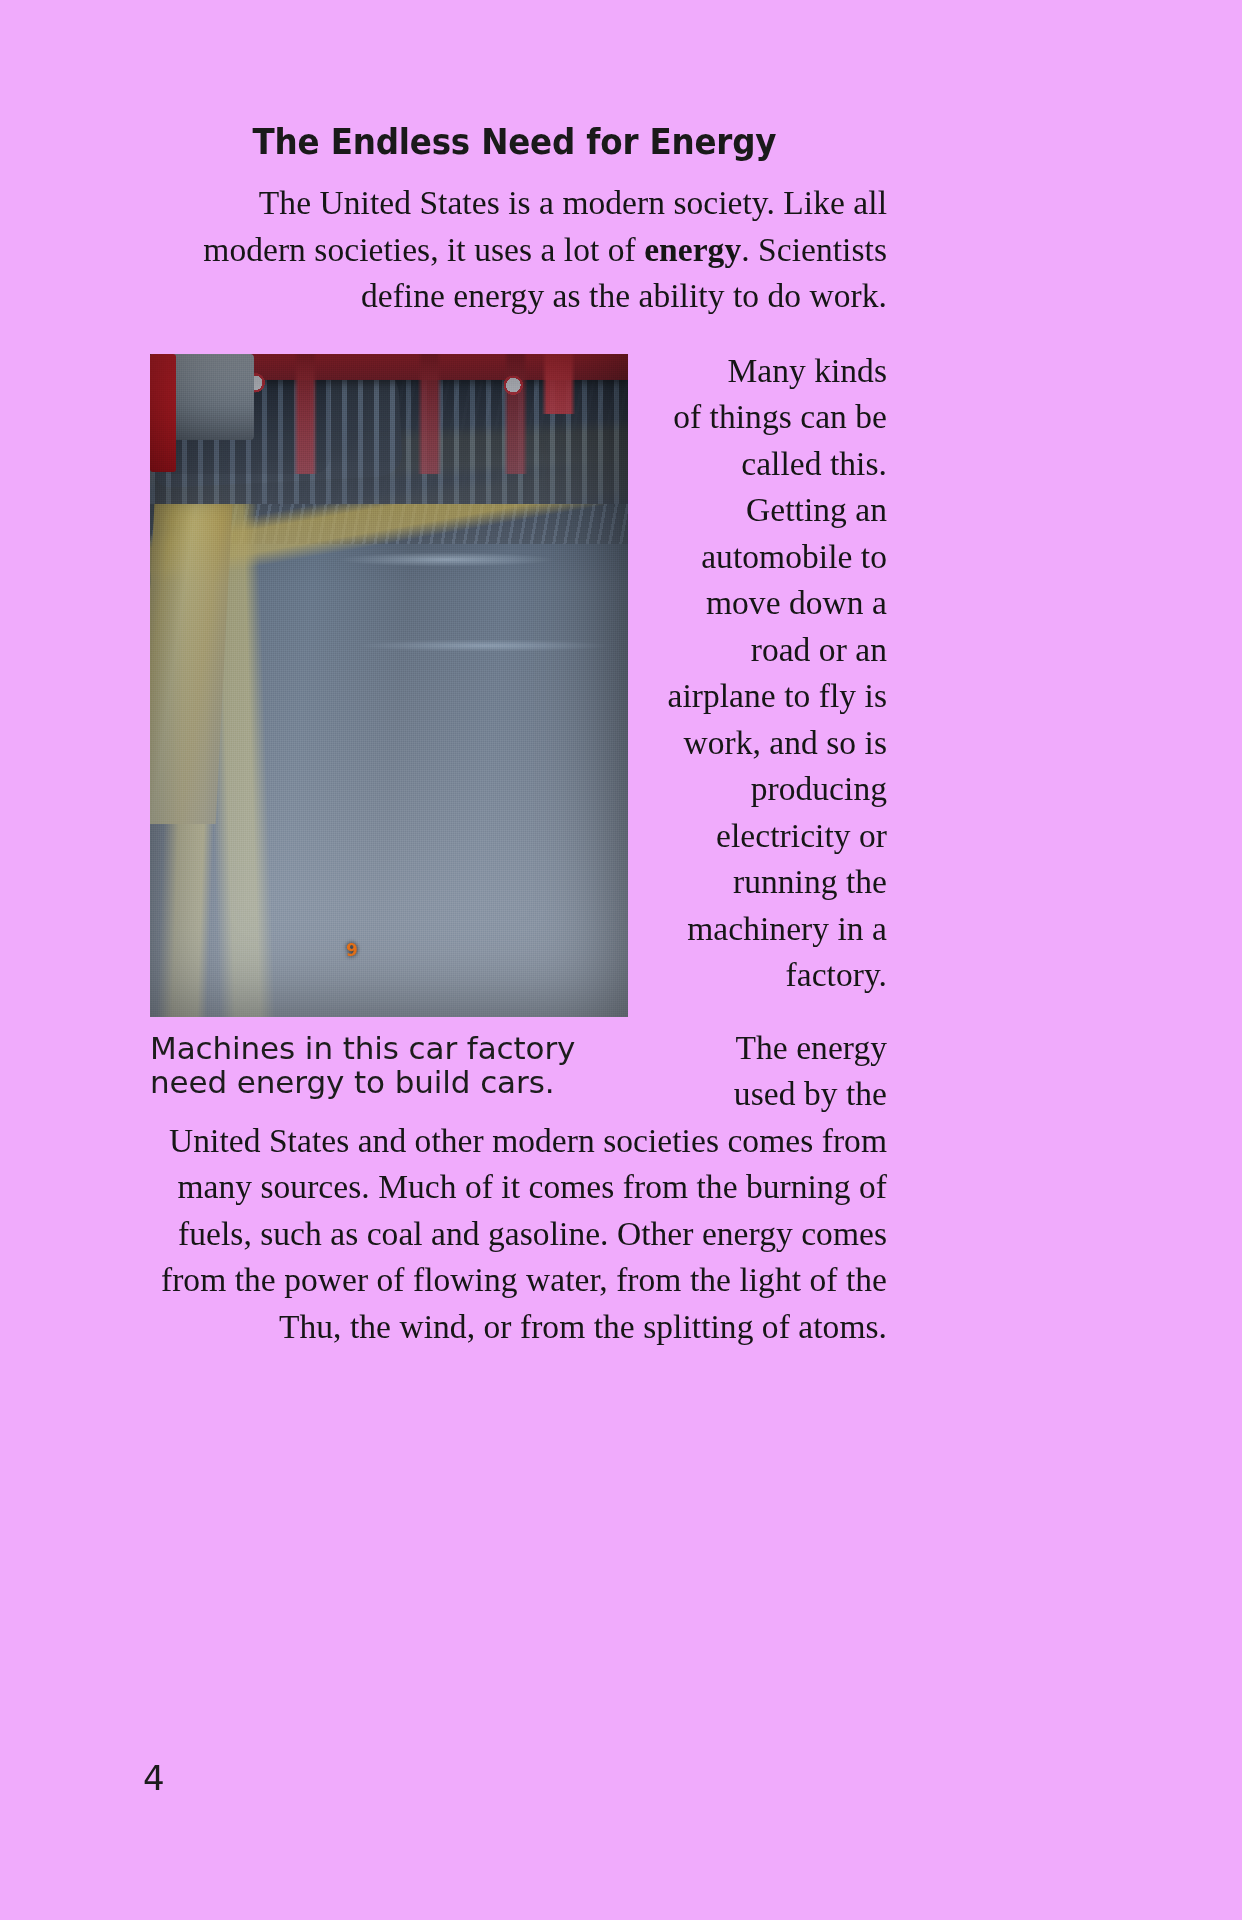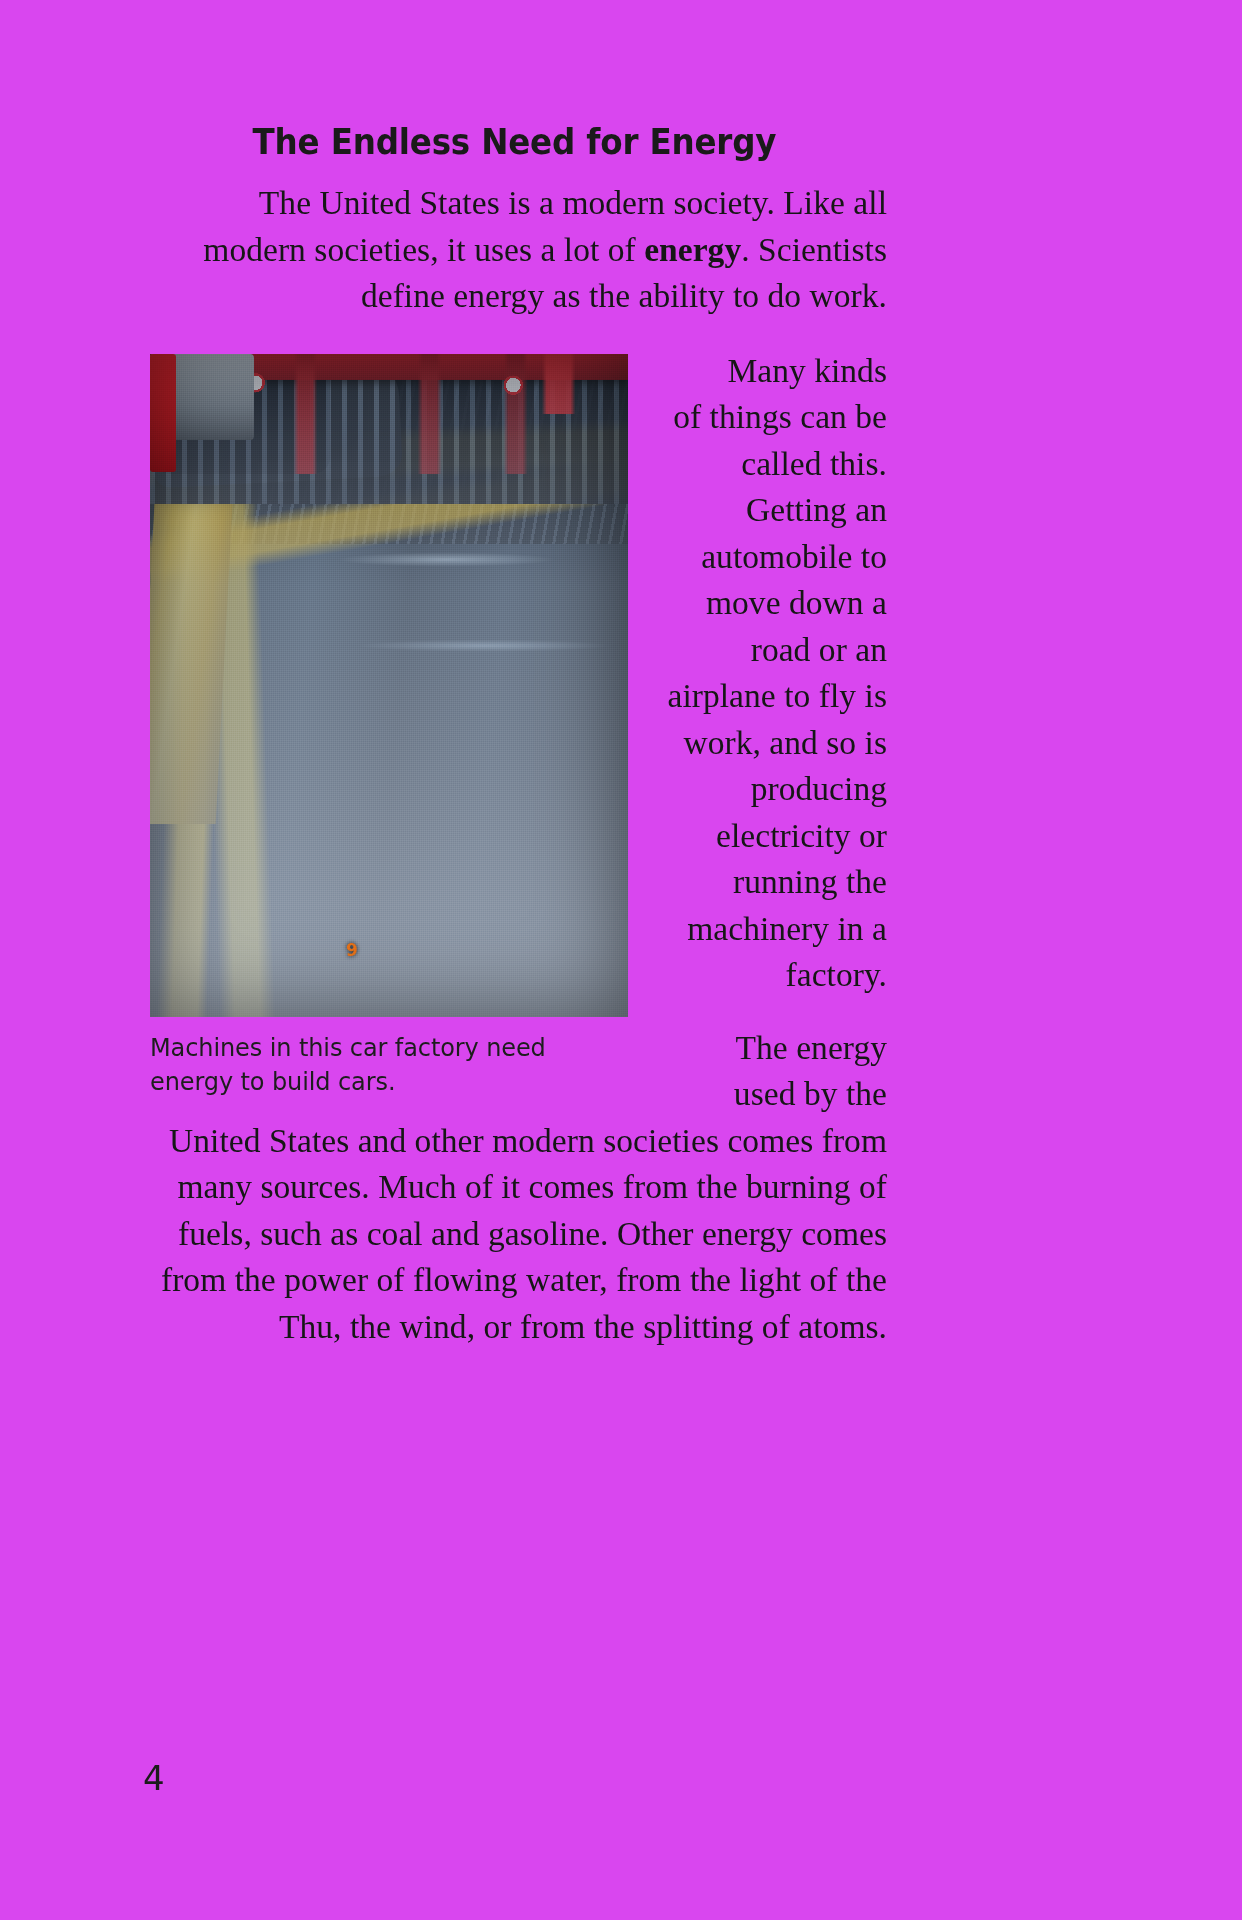--- a/index.html
+++ b/index.html
@@ -14,21 +14,21 @@
     overflow: hidden;
     font-family: "Liberation Serif", serif;
     color: #171717;
   }
 
   .page {
     position: absolute;
     left: 0; top: 0;
     width: 1242px;
     height: 1920px;
-    background: #d946ef;
+    background: #f0abfc;
   }
 
   
   .content {
     position: absolute;
     left: 142px;
     top: 122px;
     width: 745px;
   }
 
@@ -173,21 +173,21 @@
       repeating-linear-gradient(0deg, rgba(255,255,255,0.035) 0 1px, rgba(0,0,0,0.035) 1px 2px),
       repeating-linear-gradient(90deg, rgba(255,255,255,0.03) 0 1px, rgba(0,0,0,0.03) 1px 2px);
     mix-blend-mode: overlay;
   }
   .ph-vignette {
     box-shadow: inset 0 0 90px rgba(0,0,0,.55);
   }
 
   .caption {
     font-family: "DejaVu Sans", sans-serif;
-    font-size: 24px;
+    font-size: 31px;
     line-height: 34px;
     color: #1d1d1d;
     margin-top: 14px;
     letter-spacing: -0.1px;
     width: 472px;
   }
 
   
   .para {
     font-size: 33.5px;

